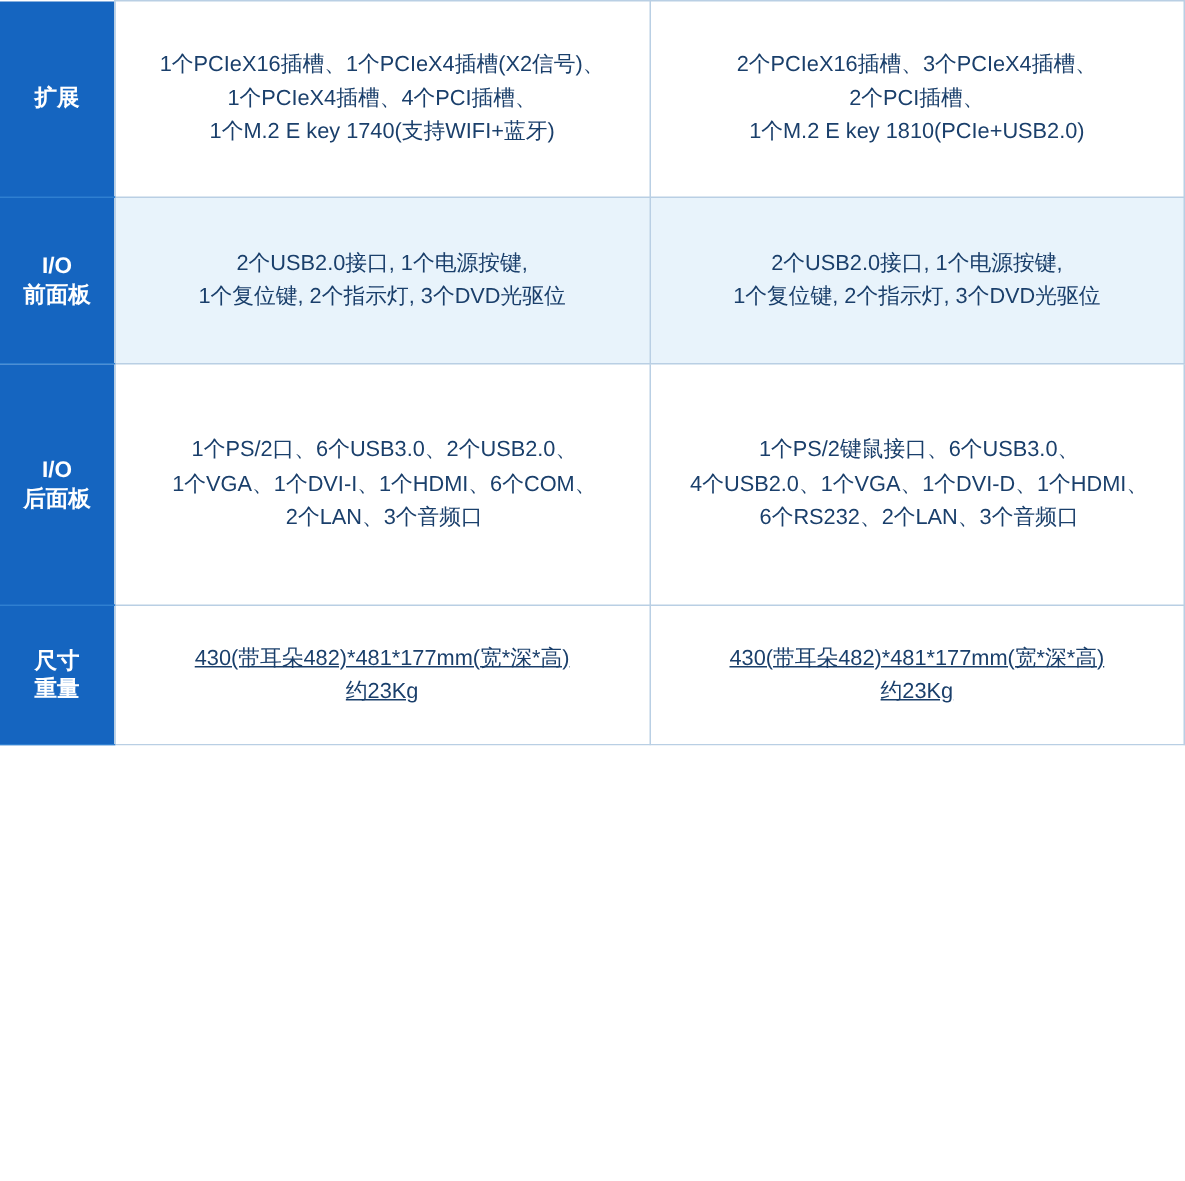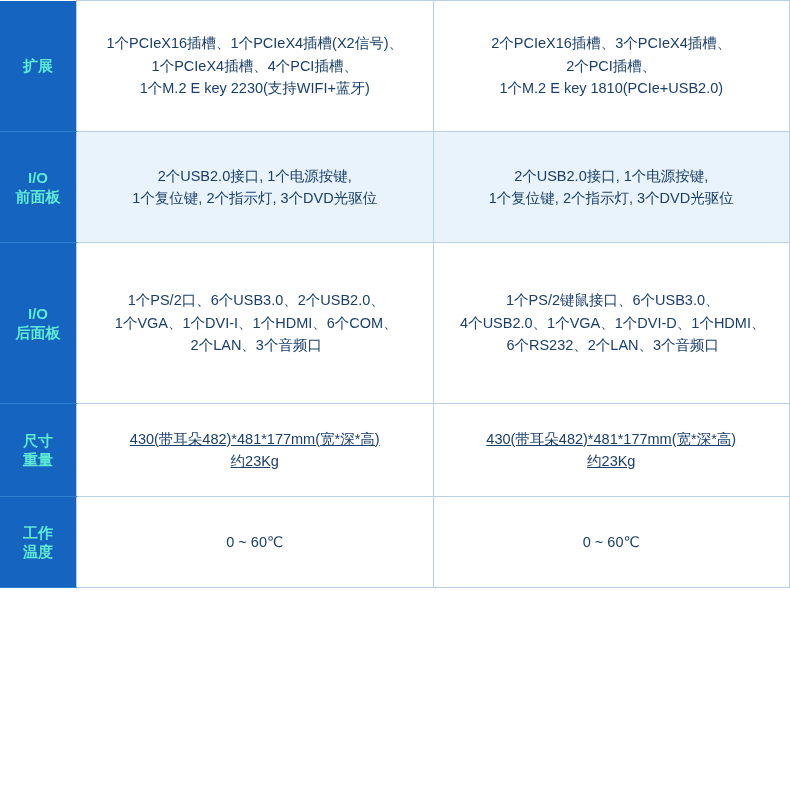--- a/index.html
+++ b/index.html
@@ -17,21 +17,21 @@
     width: 790px;
     border-collapse: collapse;
     table-layout: fixed;
   }
   .spec-table tr {
     background: #ffffff;
   }
   .label-cell {
     width: 72px;
     background: #1565c0;
-    color: #5eead4;
+    color: #ffffff;
     font-size: 15px;
     font-weight: bold;
     text-align: center;
     vertical-align: middle;
     line-height: 1.3;
     border-bottom: 1px solid #2f7fd0;
     padding: 1px 2px;
   }
   .label-cell .lbl-line {
     display: block;
@@ -76,21 +76,21 @@
 
 <table class="spec-table">
   <tbody>
       <tr class="plain r-expansion">
         <td class="label-cell">
           <span class="lbl-line">扩展</span>
         </td>
         <td class="value-cell">
           <span class="v-line">1个PCIeX16插槽、1个PCIeX4插槽(X2信号)、</span>
           <span class="v-line">1个PCIeX4插槽、4个PCI插槽、</span>
-          <span class="v-line">1个M.2 E key 2230(支持WIFI+蓝牙)</span>
+          <span class="v-line">1个M.2 E key 1740(支持WIFI+蓝牙)</span>
         </td>
         <td class="value-cell">
           <span class="v-line">2个PCIeX16插槽、3个PCIeX4插槽、</span>
           <span class="v-line">2个PCI插槽、</span>
           <span class="v-line">1个M.2 E key 1810(PCIe+USB2.0)</span>
         </td>
       </tr>
       <tr class="shaded r-iofront">
         <td class="label-cell">
           <span class="lbl-line">I/O</span>
@@ -128,27 +128,15 @@
         </td>
         <td class="value-cell">
           <span class="v-line">430(带耳朵482)*481*177mm(宽*深*高)</span>
           <span class="v-line">约23Kg</span>
         </td>
         <td class="value-cell">
           <span class="v-line">430(带耳朵482)*481*177mm(宽*深*高)</span>
           <span class="v-line">约23Kg</span>
         </td>
       </tr>
-      <tr class="plain r-temp">
-        <td class="label-cell">
-          <span class="lbl-line">工作</span>
-          <span class="lbl-line">温度</span>
-        </td>
-        <td class="value-cell">
-          <span class="v-line">0 ~ 60℃</span>
-        </td>
-        <td class="value-cell">
-          <span class="v-line">0 ~ 60℃</span>
-        </td>
-      </tr>
     </tbody>
 </table>
 <div class="bottom-filler"></div>
 
 </body></html>

